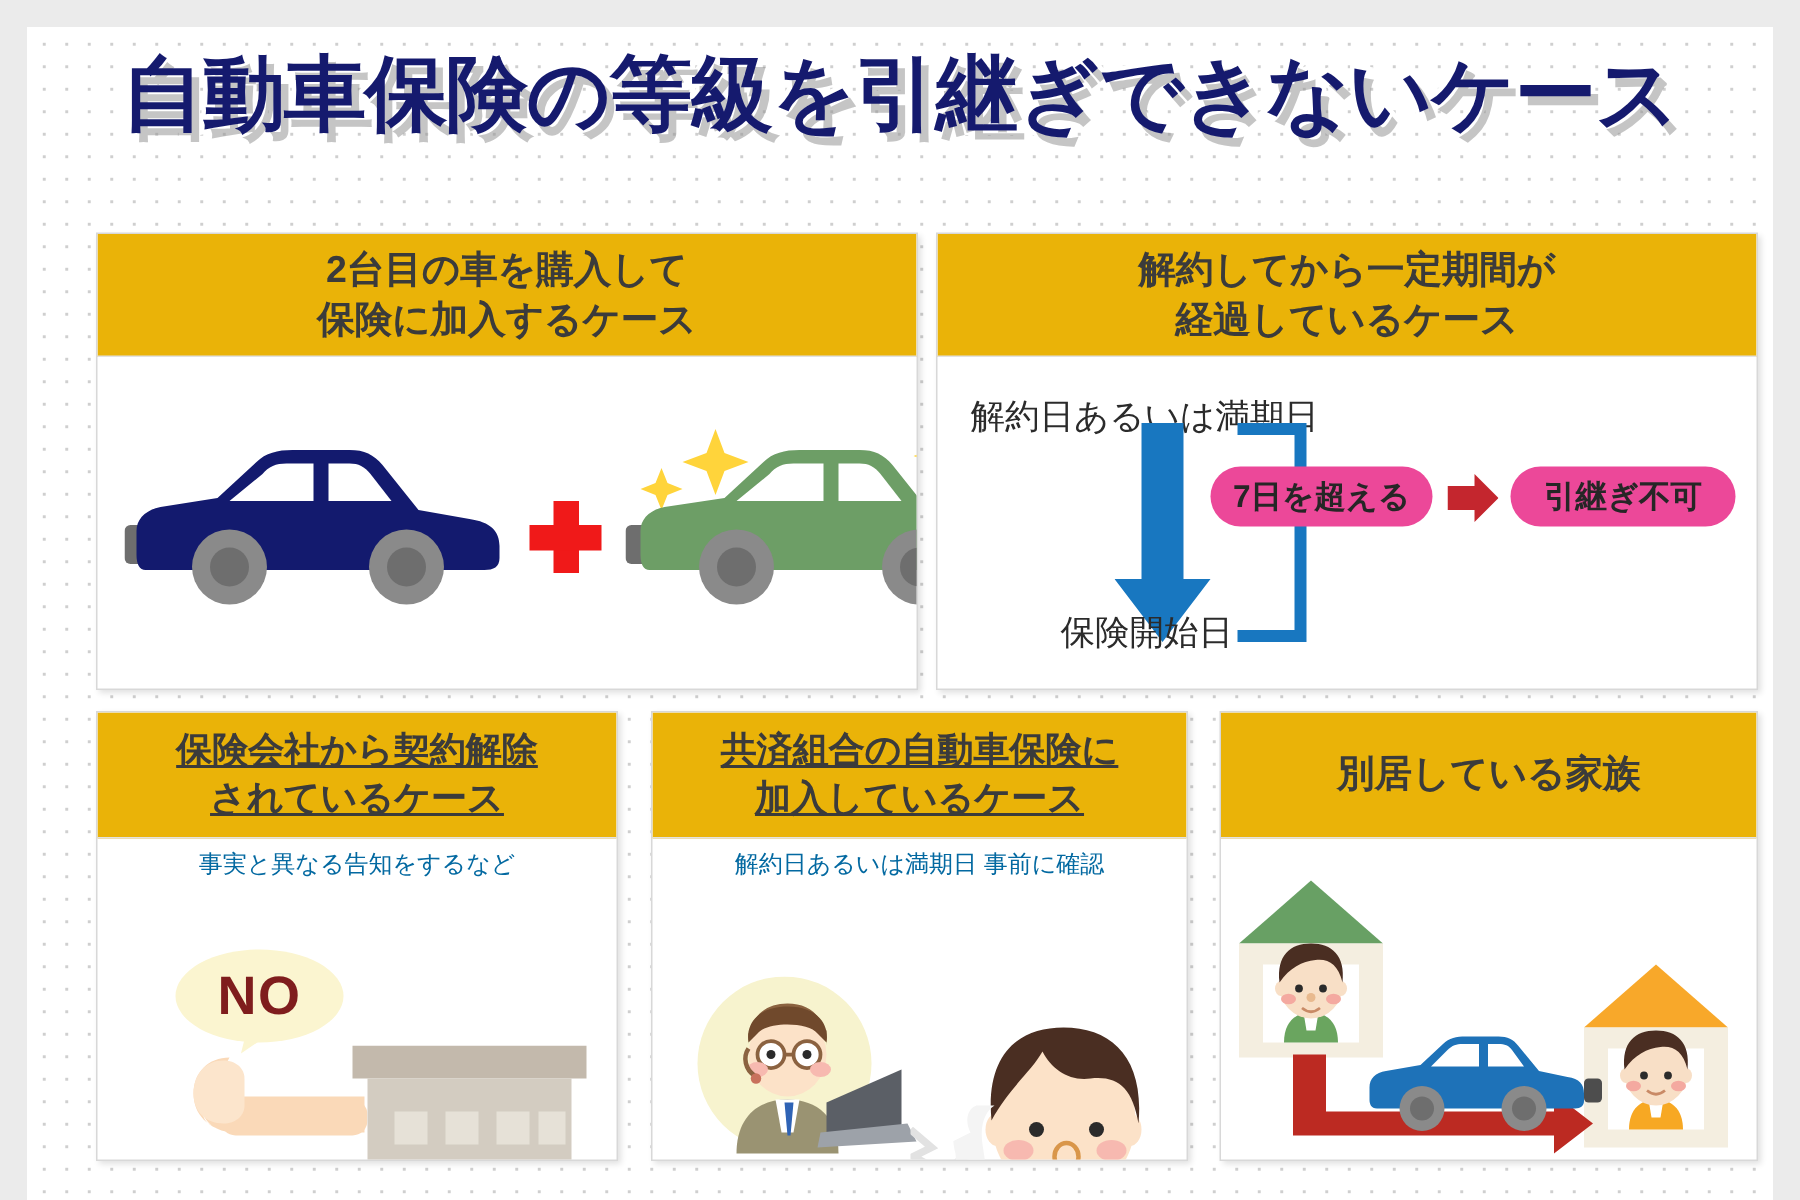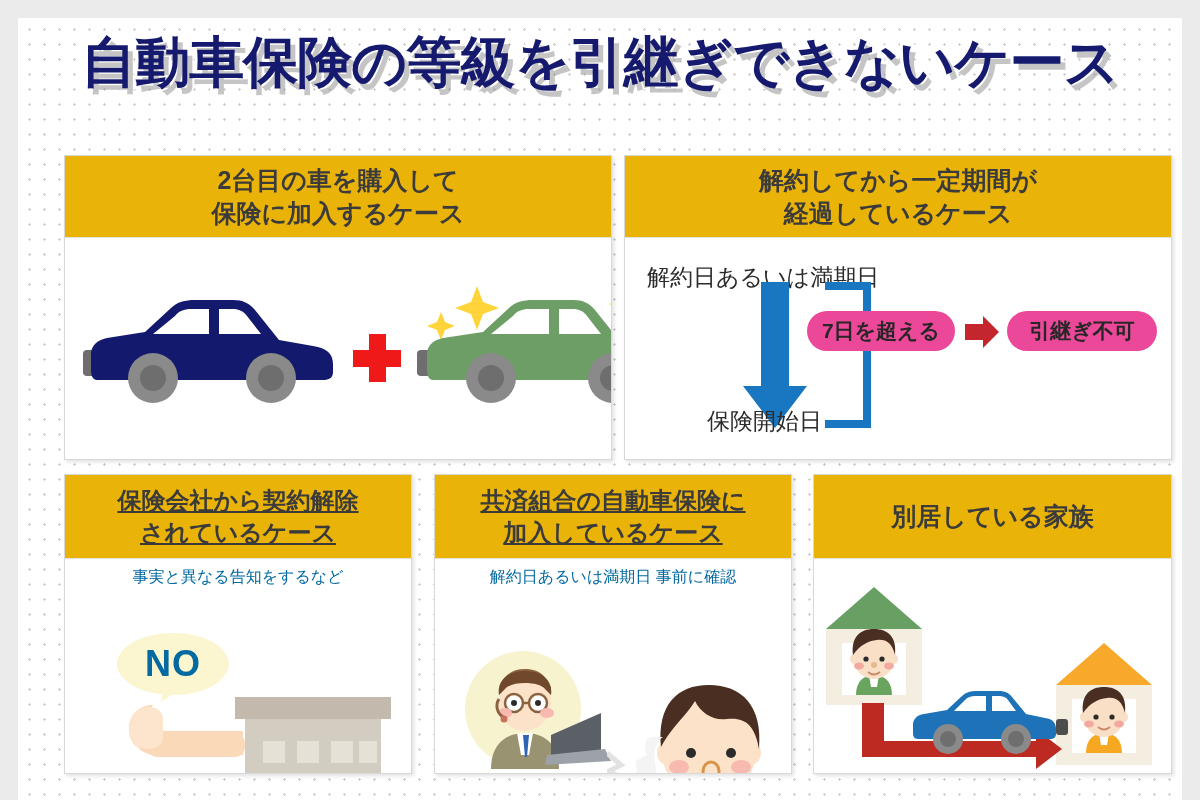--- a/index.html
+++ b/index.html
@@ -141,21 +141,21 @@
   
   #no-bubble {
     position: absolute;
     left: 52px; top: 74px;
     width: 112px; height: 62px;
     background: #fbf5d0;
     border-radius: 50%;
     display: flex; align-items: center; justify-content: center;
   }
   #no-bubble-text {
-    color: #0369a1;
+    color: #7f1d1d;
     font-size: 36px;
     font-weight: 700;
     letter-spacing: 1px;
     line-height: 1;
   }
   #no-bubble-tail {
     position: absolute;
     left: 98px; top: 124px;
     width: 0; height: 0;
     border-left: 20px solid #fbf5d0;

